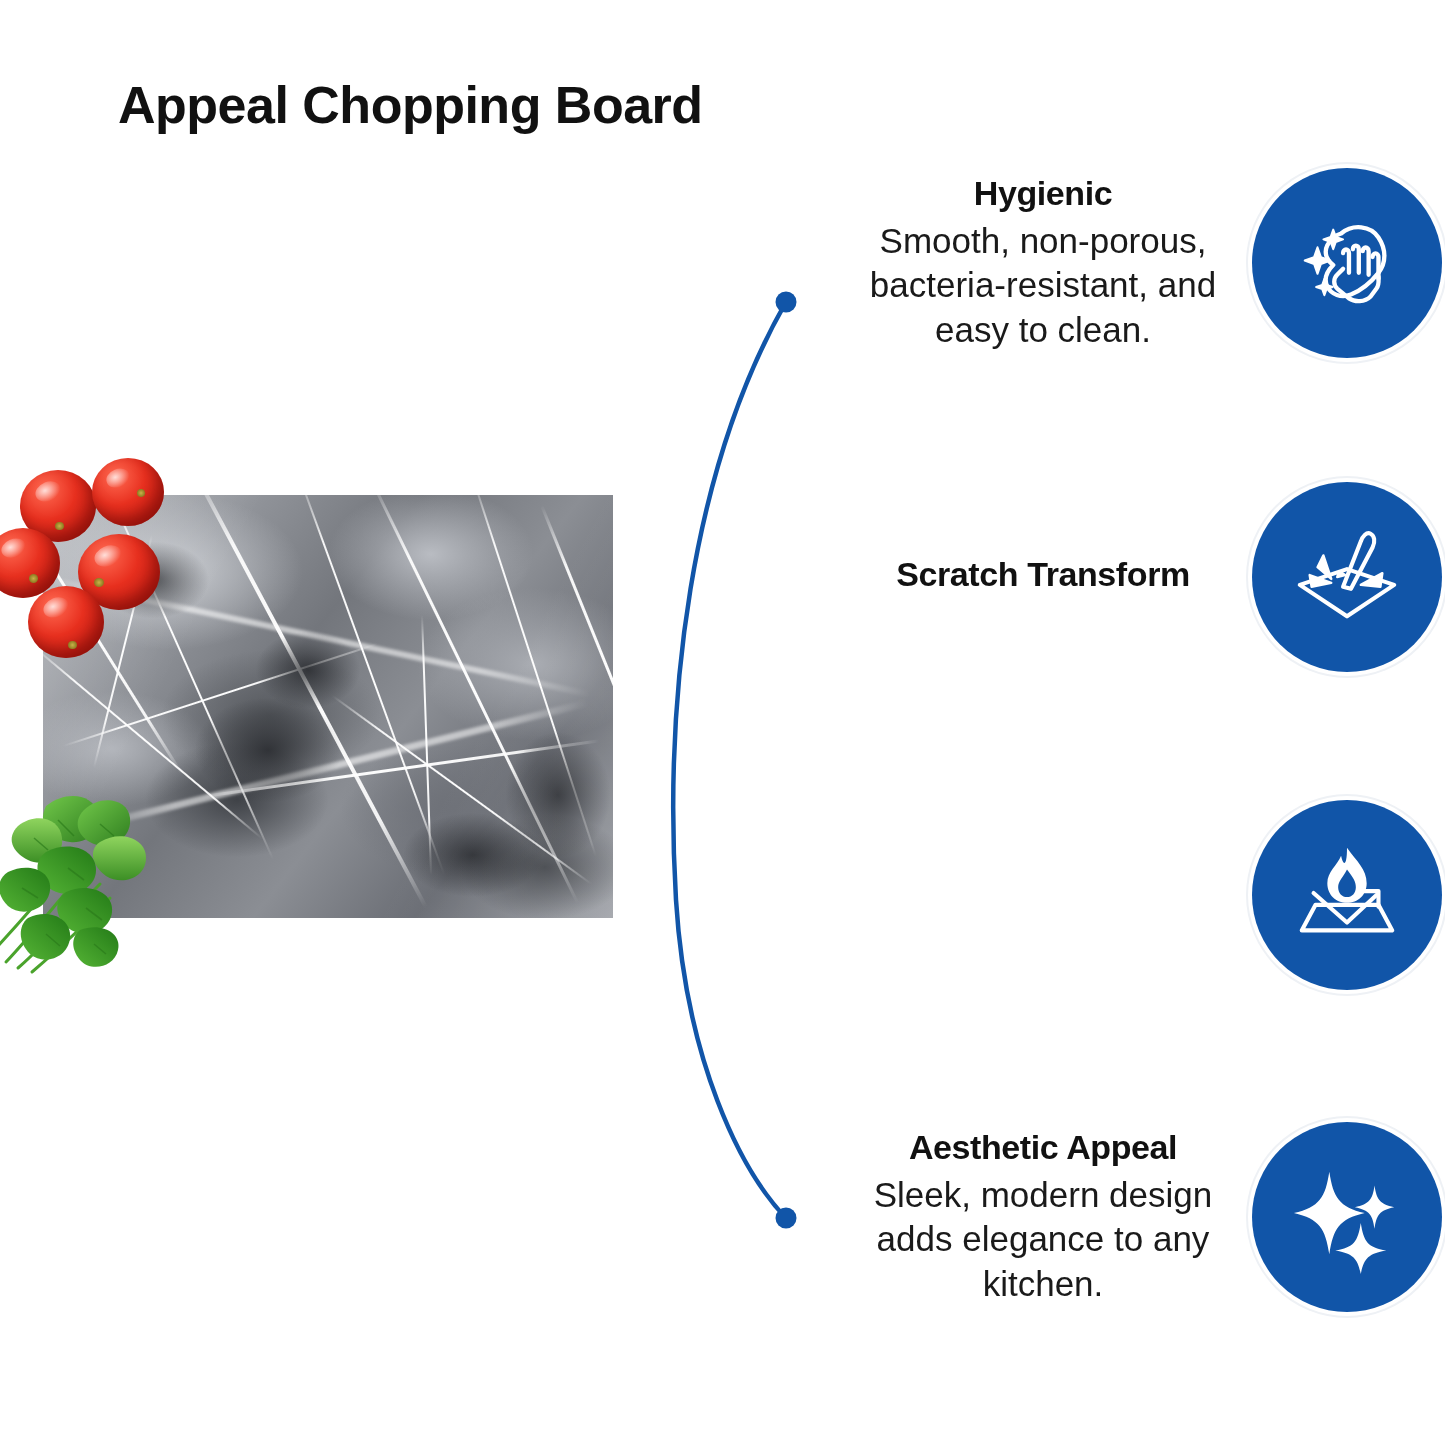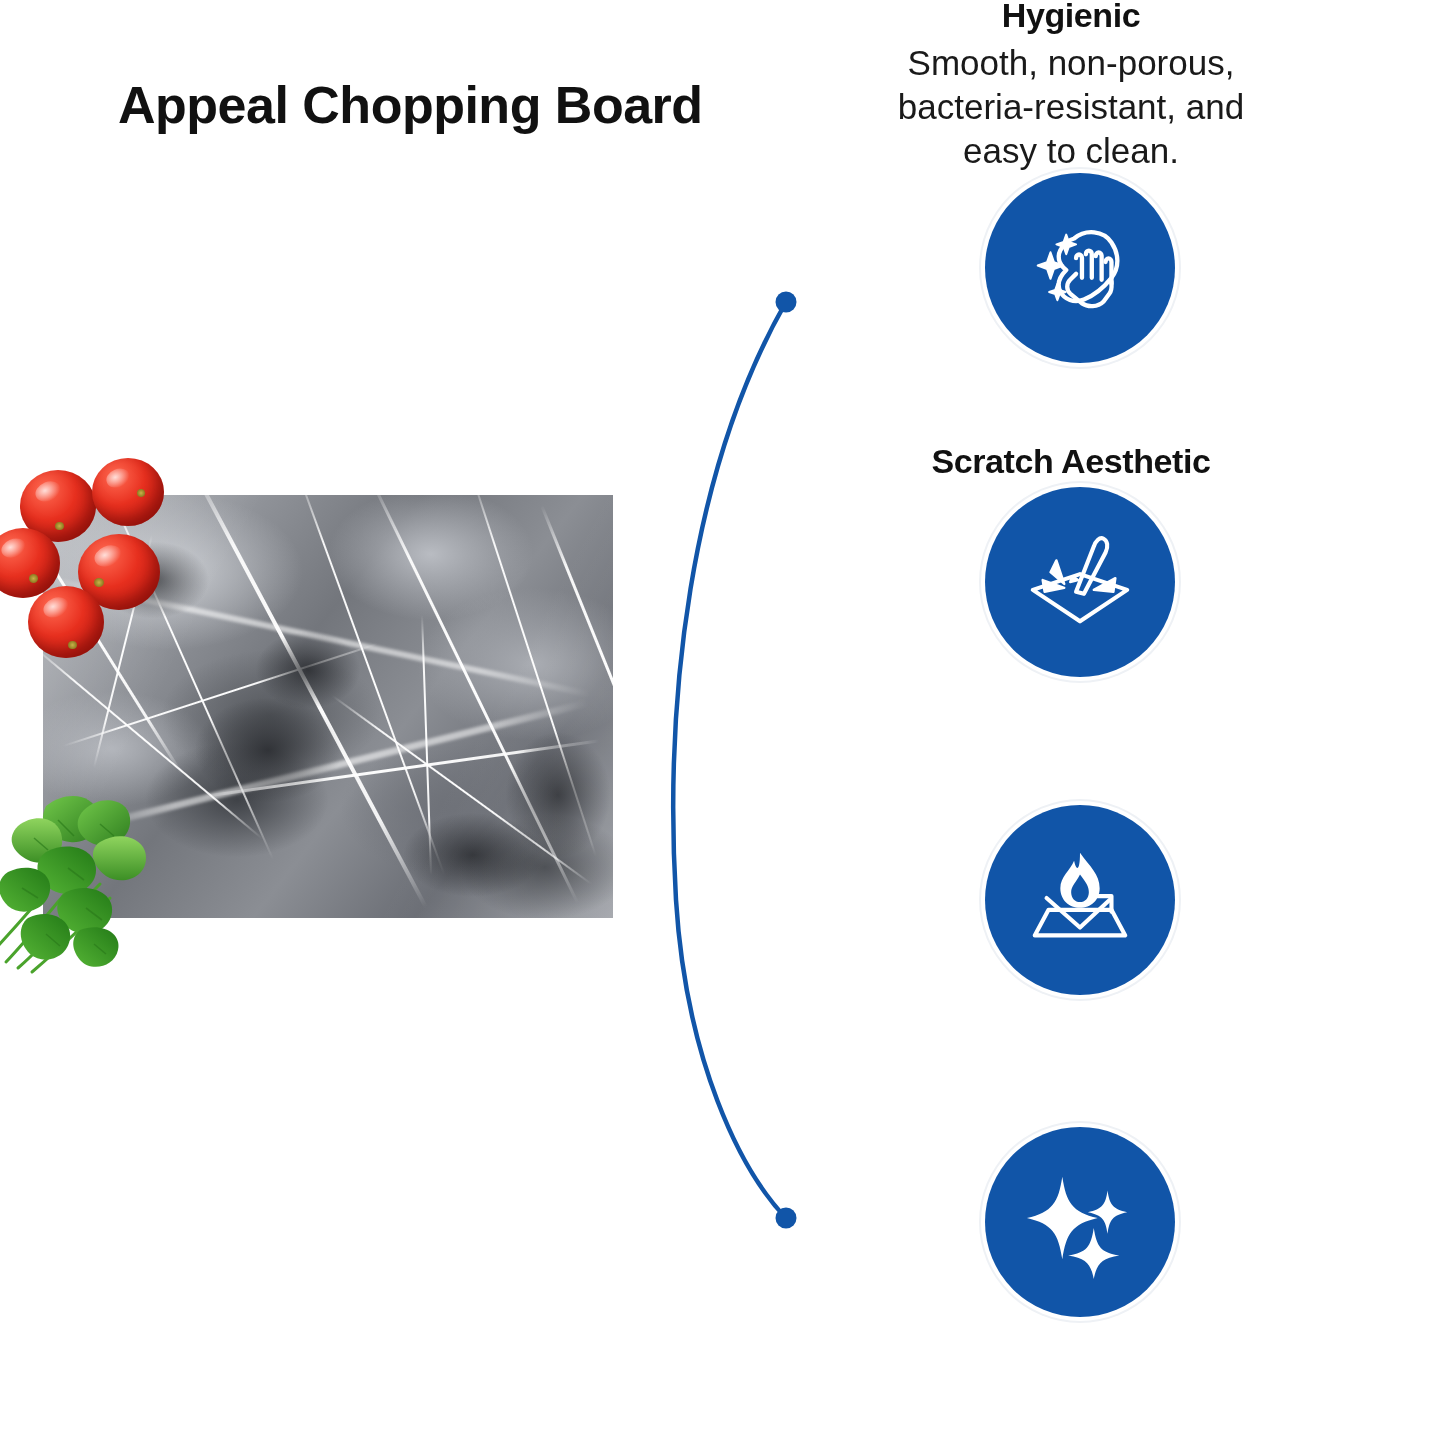--- a/index.html
+++ b/index.html
@@ -97,27 +97,26 @@
 
   
   #parsley { position:absolute; left:-12px; top:340px; width:210px; height:200px; }
 
   
   #connector { position:absolute; left:0; top:0; width:1445px; height:1445px; pointer-events:none; }
 
   
   .feature {
     position:absolute;
-    left:760px;
+    left:802px;
     width:640px;
     height:200px;
     display:flex;
     align-items:center;
     justify-content:flex-end;
-    flex-direction:column;
   }
   .feature-text {
     width:400px;
     text-align:center;
     padding-right:18px;
   }
   .feature-title {
     font-size:34px;
     font-weight:bold;
     color:#111111;
@@ -282,21 +281,21 @@
 
       <path d="M30 44 L 33.5 54 L 43 57.5 L 33.5 61 L 30 71 L 26.5 61 L 17 57.5 L 26.5 54 Z" fill="#ffffff" stroke-width="2"></path>
       <path d="M46 26 L 48.6 33.4 L 56 36 L 48.6 38.6 L 46 46 L 43.4 38.6 L 36 36 L 43.4 33.4 Z" fill="#ffffff" stroke-width="2"></path>
       <path d="M37 76 L 39.2 82.2 L 45.4 84.4 L 39.2 86.6 L 37 92.8 L 34.8 86.6 L 28.6 84.4 L 34.8 82.2 Z" fill="#ffffff" stroke-width="2"></path>
     </svg>
   </div>
 </div>
 
 <div class="feature" style="top:477px;">
   <div class="feature-text">
-    <div class="feature-title">Scratch Aesthetic</div>
+    <div class="feature-title">Scratch Transform</div>
   </div>
   <div class="icon-circle">
     <svg viewBox="0 0 120 120" fill="none" stroke="#ffffff" stroke-width="4.2" stroke-linecap="round" stroke-linejoin="round">
 
       <path d="M12 68 L 60 52 L 108 68 L 60 100 Z"></path>
 
       <path d="M84 16 C 88 18, 89 24, 86 30 L 64 72 L 56 70 L 74 24 C 76 18, 80 14, 84 16 Z"></path>
 
       <path d="M36 38 L 44 62 L 30 50 Z" fill="#ffffff" stroke-width="2.4"></path>
       <path d="M22 58 L 44 66 L 24 70 Z" fill="#ffffff" stroke-width="2.4"></path>
@@ -317,20 +316,24 @@
 
       <path d="M26 58 L 60 88 L 90 60"></path>
       <path d="M76 56 L 92 56 L 92 72"></path>
 
       <path d="M14 96 L 28 70 L 92 70 L 106 96 Z"></path>
     </svg>
   </div>
 </div>
 
 <div class="feature" style="top:1117px;">
+  <div class="feature-text">
+    <div class="feature-title">Aesthetic Appeal</div>
+    <div class="feature-desc">Sleek, modern design adds elegance to any kitchen.</div>
+  </div>
   <div class="icon-circle">
     <svg viewBox="0 0 120 120">
       <path d="M42 14 C 46 40, 52 50, 78 56 C 52 62, 46 72, 42 98 C 38 72, 32 62, 6 56 C 32 50, 38 40, 42 14 Z" fill="#ffffff"></path>
       <path d="M88 28 C 90 42, 93 47, 108 50 C 93 53, 90 58, 88 72 C 86 58, 83 53, 68 50 C 83 47, 86 42, 88 28 Z" fill="#ffffff"></path>
       <path d="M74 66 C 77 85, 81 91, 100 94 C 81 97, 77 103, 74 118 C 71 103, 67 97, 48 94 C 67 91, 71 85, 74 66 Z" fill="#ffffff"></path>
     </svg>
   </div>
 </div>
 
 </body></html>

